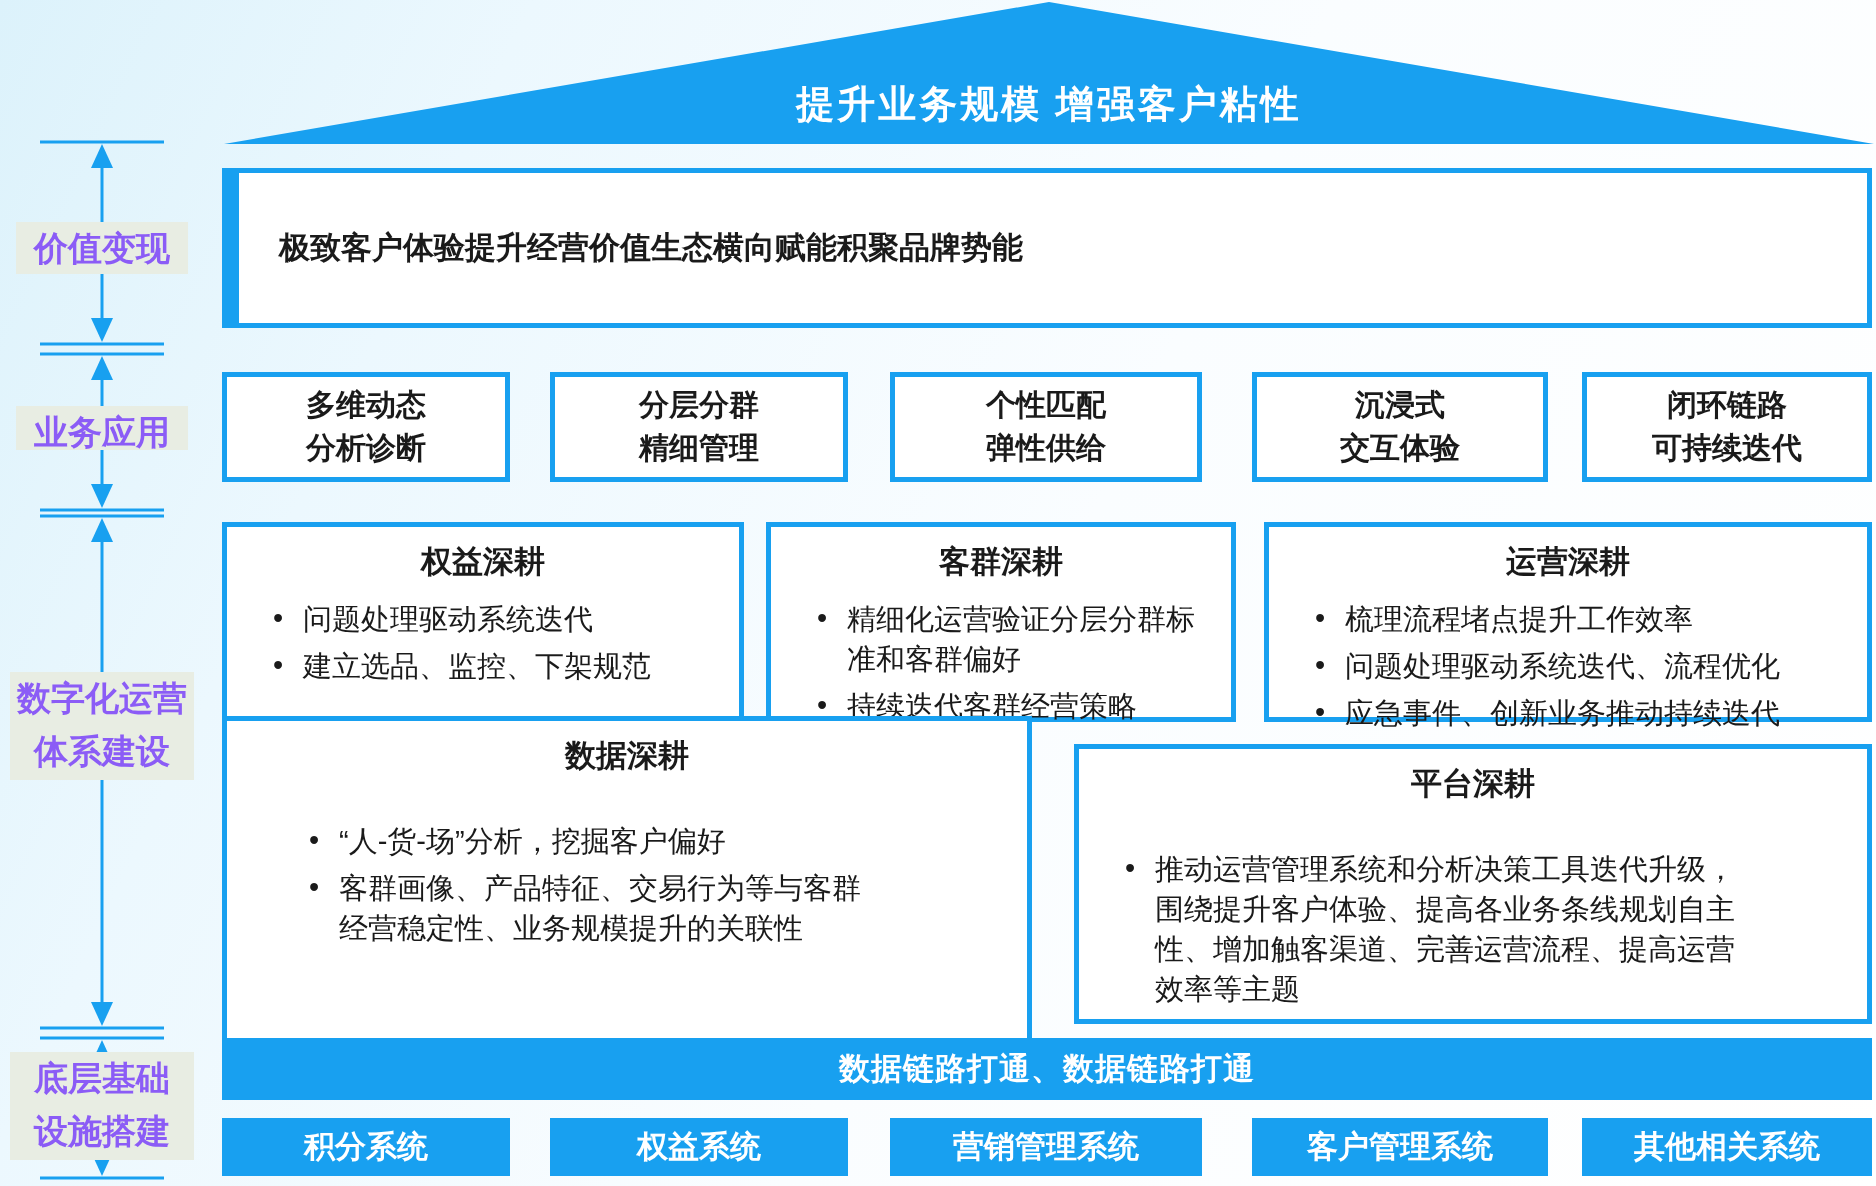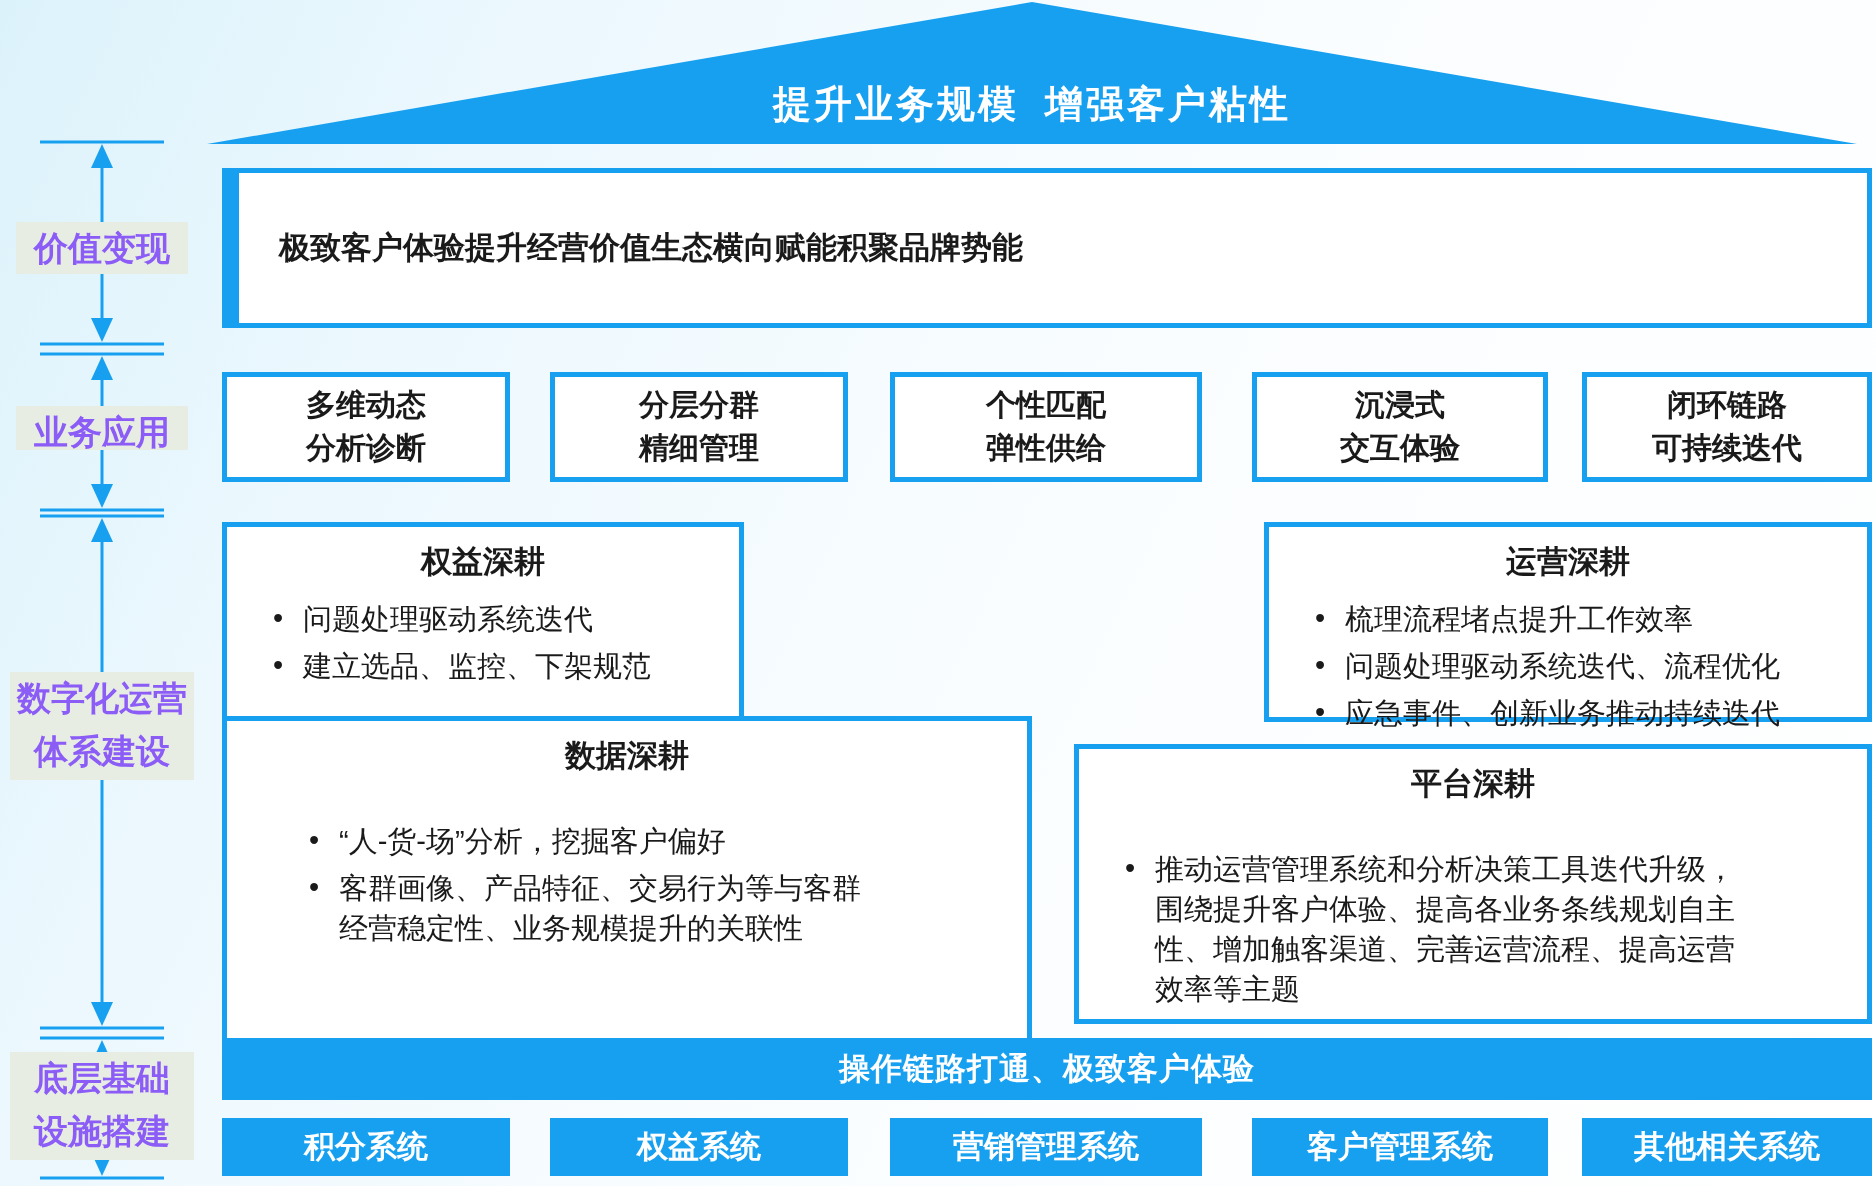--- a/index.html
+++ b/index.html
@@ -3,22 +3,22 @@
 <meta charset="utf-8">
 <style>
   * { margin:0; padding:0; box-sizing:border-box; }
   html,body { background:#ffffff; }
   body { font-family:"Liberation Sans","DejaVu Sans",sans-serif; color:#1a1a1a; }
 
   .canvas { position:relative; width:1876px; height:1186px; overflow:hidden;
             background:linear-gradient(115deg,#dcf2fb 0%,#ecf8fe 22%,#fafdff 55%,#ffffff 100%); }
 
   
-  .roof { position:absolute; left:207px; top:2px; width:1650px; height:142px;
-          background:#18A0F0; clip-path:polygon(50% 0,100% 100%,0 100%);font-family:Liberation Mono, monospace; }
+  .roof { position:absolute; left:224px; top:2px; width:1650px; height:142px;
+          background:#18A0F0; clip-path:polygon(50% 0,100% 100%,0 100%); }
   .roof-title { position:absolute; left:0; right:0; bottom:14px; text-align:center;
                 color:#ffffff; font-size:38px; font-weight:bold; letter-spacing:3px; }
 
   
   .obox { position:absolute; background:#ffffff; border:5px solid #18A0F0; }
 
   .value-box { left:222px; top:168px; width:1650px; height:160px; border-left-width:17px;
                display:flex; align-items:center; justify-content:flex-start; padding:0 40px; }
   .value-item { font-size:31px; font-weight:bold; white-space:nowrap; }
 
@@ -85,20 +85,27 @@
     <span>可持续迭代</span>
   </div>
 
   <div class="obox row3 box-a" style="left:222px;top:522px;width:522px;height:200px">
     <div class="deep-title">权益深耕</div>
     <div class="bullets">
       <div class="bullet">问题处理驱动系统迭代</div>
       <div class="bullet">建立选品、监控、下架规范</div>
     </div>
   </div>
+  <div class="obox row3 box-b" style="left:766px;top:522px;width:470px;height:200px">
+    <div class="deep-title">客群深耕</div>
+    <div class="bullets">
+      <div class="bullet">精细化运营验证分层分群标准和客群偏好</div>
+      <div class="bullet">持续迭代客群经营策略</div>
+    </div>
+  </div>
   <div class="obox row3 box-c" style="left:1264px;top:522px;width:608px;height:200px">
     <div class="deep-title">运营深耕</div>
     <div class="bullets">
       <div class="bullet">梳理流程堵点提升工作效率</div>
       <div class="bullet">问题处理驱动系统迭代、流程优化</div>
       <div class="bullet">应急事件、创新业务推动持续迭代</div>
     </div>
   </div>
 
   <div class="obox row4 box-d" style="left:222px;top:716px;width:810px;height:348px">
@@ -108,21 +115,21 @@
       <div class="bullet">客群画像、产品特征、交易行为等与客群经营稳定性、业务规模提升的关联性</div>
     </div>
   </div>
   <div class="obox row4 box-e" style="left:1074px;top:744px;width:798px;height:280px">
     <div class="deep-title">平台深耕</div>
     <div class="bullets">
       <div class="bullet">推动运营管理系统和分析决策工具迭代升级，围绕提升客户体验、提高各业务条线规划自主性、增加触客渠道、完善运营流程、提高运营效率等主题</div>
     </div>
   </div>
 
-  <div class="sbox link-bar">操作链路打通、极致客户体验</div>
+  <div class="sbox link-bar">数据链路打通、数据链路打通</div>
   <div class="sbox sys-box" style="left:222px;width:288px">积分系统</div>
   <div class="sbox sys-box" style="left:550px;width:298px">权益系统</div>
   <div class="sbox sys-box" style="left:890px;width:312px">营销管理系统</div>
   <div class="sbox sys-box" style="left:1252px;width:296px">客户管理系统</div>
   <div class="sbox sys-box" style="left:1582px;width:290px">其他相关系统</div>
 
   <svg class="rail-svg" width="210" height="1186" viewBox="0 0 210 1186">
     <g stroke="#18A0F0" stroke-width="3" fill="#18A0F0">
       <line x1="40" y1="142" x2="164" y2="142"></line>
       <line x1="40" y1="344" x2="164" y2="344"></line>

